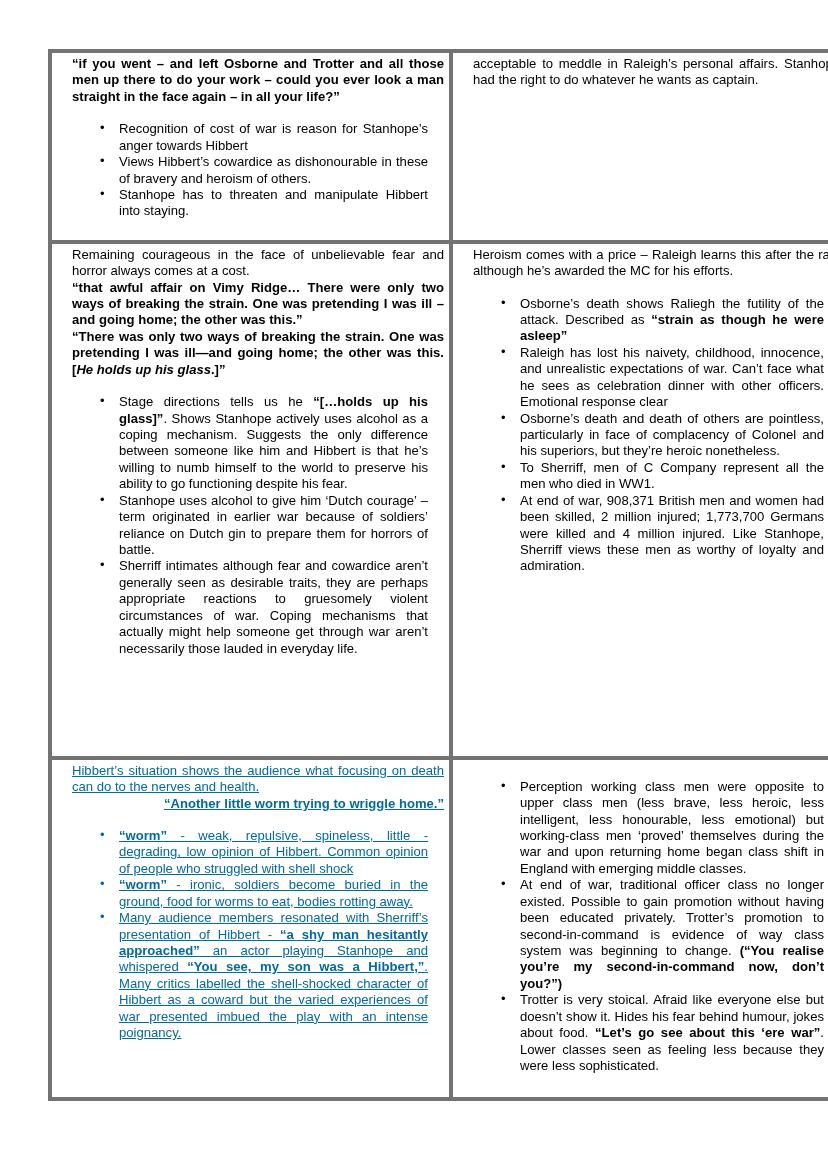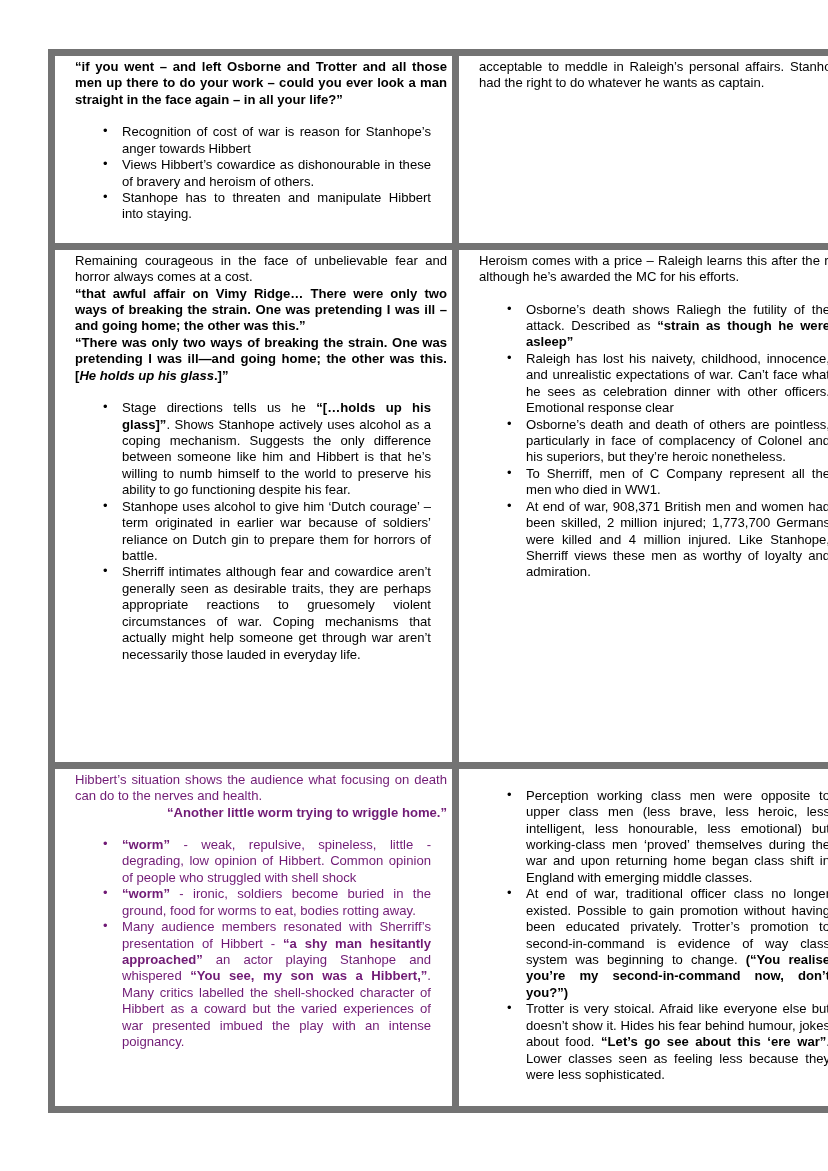--- a/index.html
+++ b/index.html
@@ -25,21 +25,21 @@
   }
   table.notes-table {
     position: absolute;
     left: 48px;
     top: 49px;
     width: 739px;
     border-collapse: collapse;
     table-layout: fixed;
   }
   table.notes-table td {
-    border: 7px solid #737373;
+    border: 4px solid #737373;
     vertical-align: top;
     padding: 3px 5px 4px 20px;
     font-size: 13.1px;
     line-height: 1.255;
     text-align: justify;
     text-justify: inter-word;
   }
   td.col-left { width: 372px; }
   td.col-right { width: 367px; }
 
@@ -72,21 +72,21 @@
     left: 12px;
     top: -1px;
     font-size: 13px;
     line-height: inherit;
   }
 
   .b { font-weight: bold; }
   .i { font-style: italic; }
 
   
-  .ink-grey { color: #701a75; }
+  .ink-grey { color: #0369a1; text-decoration: underline; }
 
   .r1-left  { height: 170px; }
   .r1-right { }
   .r2-left  { height: 505px; }
   .r3-left  { height: 330px; }
 </style>
 </head>
 <body>
 
 <div class="page">

